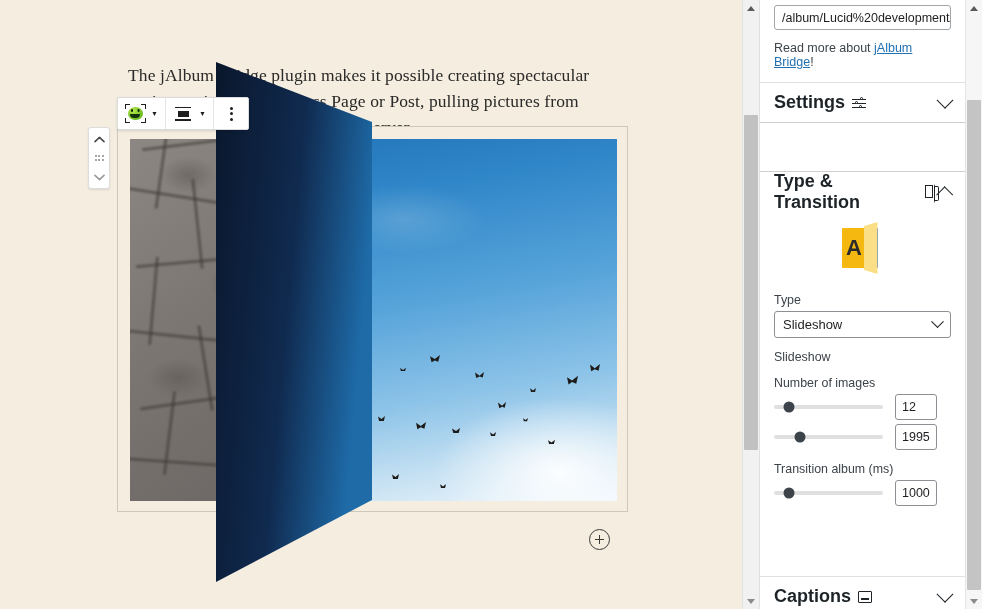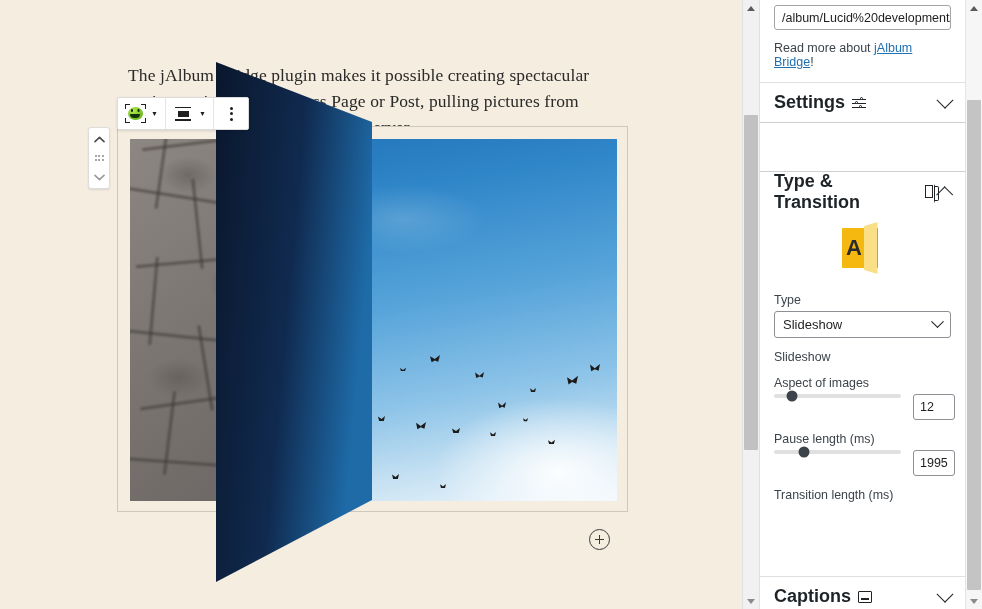--- a/index.html
+++ b/index.html
@@ -532,22 +532,22 @@
   }
   .select-chev {
     width: 8px; height: 8px;
     border-right: 1.6px solid #1e1e1e;
     border-bottom: 1.6px solid #1e1e1e;
     transform: rotate(45deg) translate(-2px,-2px);
   }
 
   .slider-row {
     display: flex;
-    align-items: flex-start;
-    margin: 4px 10px 0 14px;
+    align-items: center;
+    margin: 4px 28px 0 14px;
     gap: 12px;
   }
   .slider-track {
     position: relative;
     flex: 1;
     height: 4px;
     background: #e0e0e0;
     border-radius: 2px;
   }
   .slider-thumb {
@@ -785,37 +785,42 @@
       </div>
 
       <div class="field-label">Type</div>
       <div class="select-box">
         <span>Slideshow</span>
         <span class="select-chev"></span>
       </div>
 
       <div class="field-label">Slideshow</div>
 
-      <div class="field-label">Aspect of images</div>
+      <div class="field-label">Number of images</div>
       <div class="slider-row">
         <span class="slider-track">
           <span class="slider-thumb" style="left:14%;"></span>
         </span>
         <span class="num-box">12</span>
       </div>
 
-      <div class="field-label">Pause length (ms)</div>
       <div class="slider-row">
         <span class="slider-track">
           <span class="slider-thumb" style="left:24%;"></span>
         </span>
         <span class="num-box">1995</span>
       </div>
 
-      <div class="field-label">Transition length (ms)</div>
+      <div class="field-label">Transition album (ms)</div>
+      <div class="slider-row">
+        <span class="slider-track">
+          <span class="slider-thumb" style="left:14%;"></span>
+        </span>
+        <span class="num-box">1000</span>
+      </div>
 
 
       <div id="panel-gap"></div>
     </div>
 
     <div class="panel-header">
       <span class="panel-title">
         <span>Captions</span>
         <span class="caption-icon"></span>
       </span>

